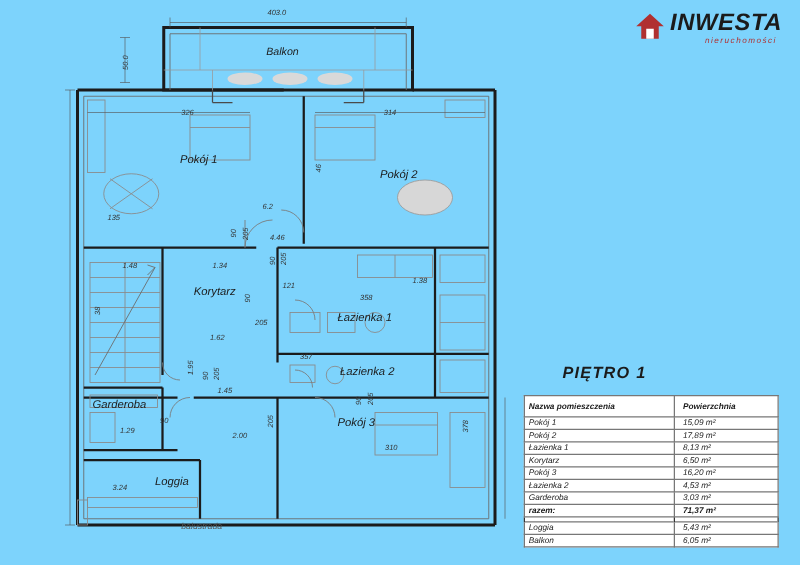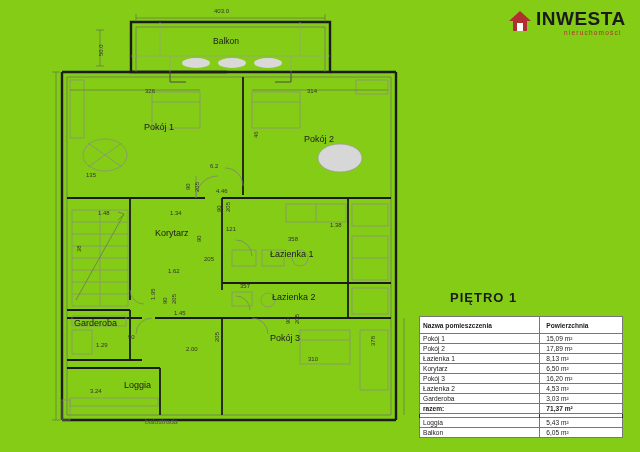--- a/index.html
+++ b/index.html
@@ -12,21 +12,22 @@
     height: 452px;
     position: relative;
     font-family: "Liberation Sans", sans-serif;
     overflow: hidden;
   }
   #page {
     position: absolute;
     left: 0; top: 0;
     width: 640px;
     height: 452px;
-    background: #84cc16;
+    background: #7dd3fc;
+    font-style: italic;
   }
   
   #logo {
     position: absolute;
     left: 508px;
     top: 8px;
     width: 124px;
     height: 36px;
   }
   #logo .logo-mark {

